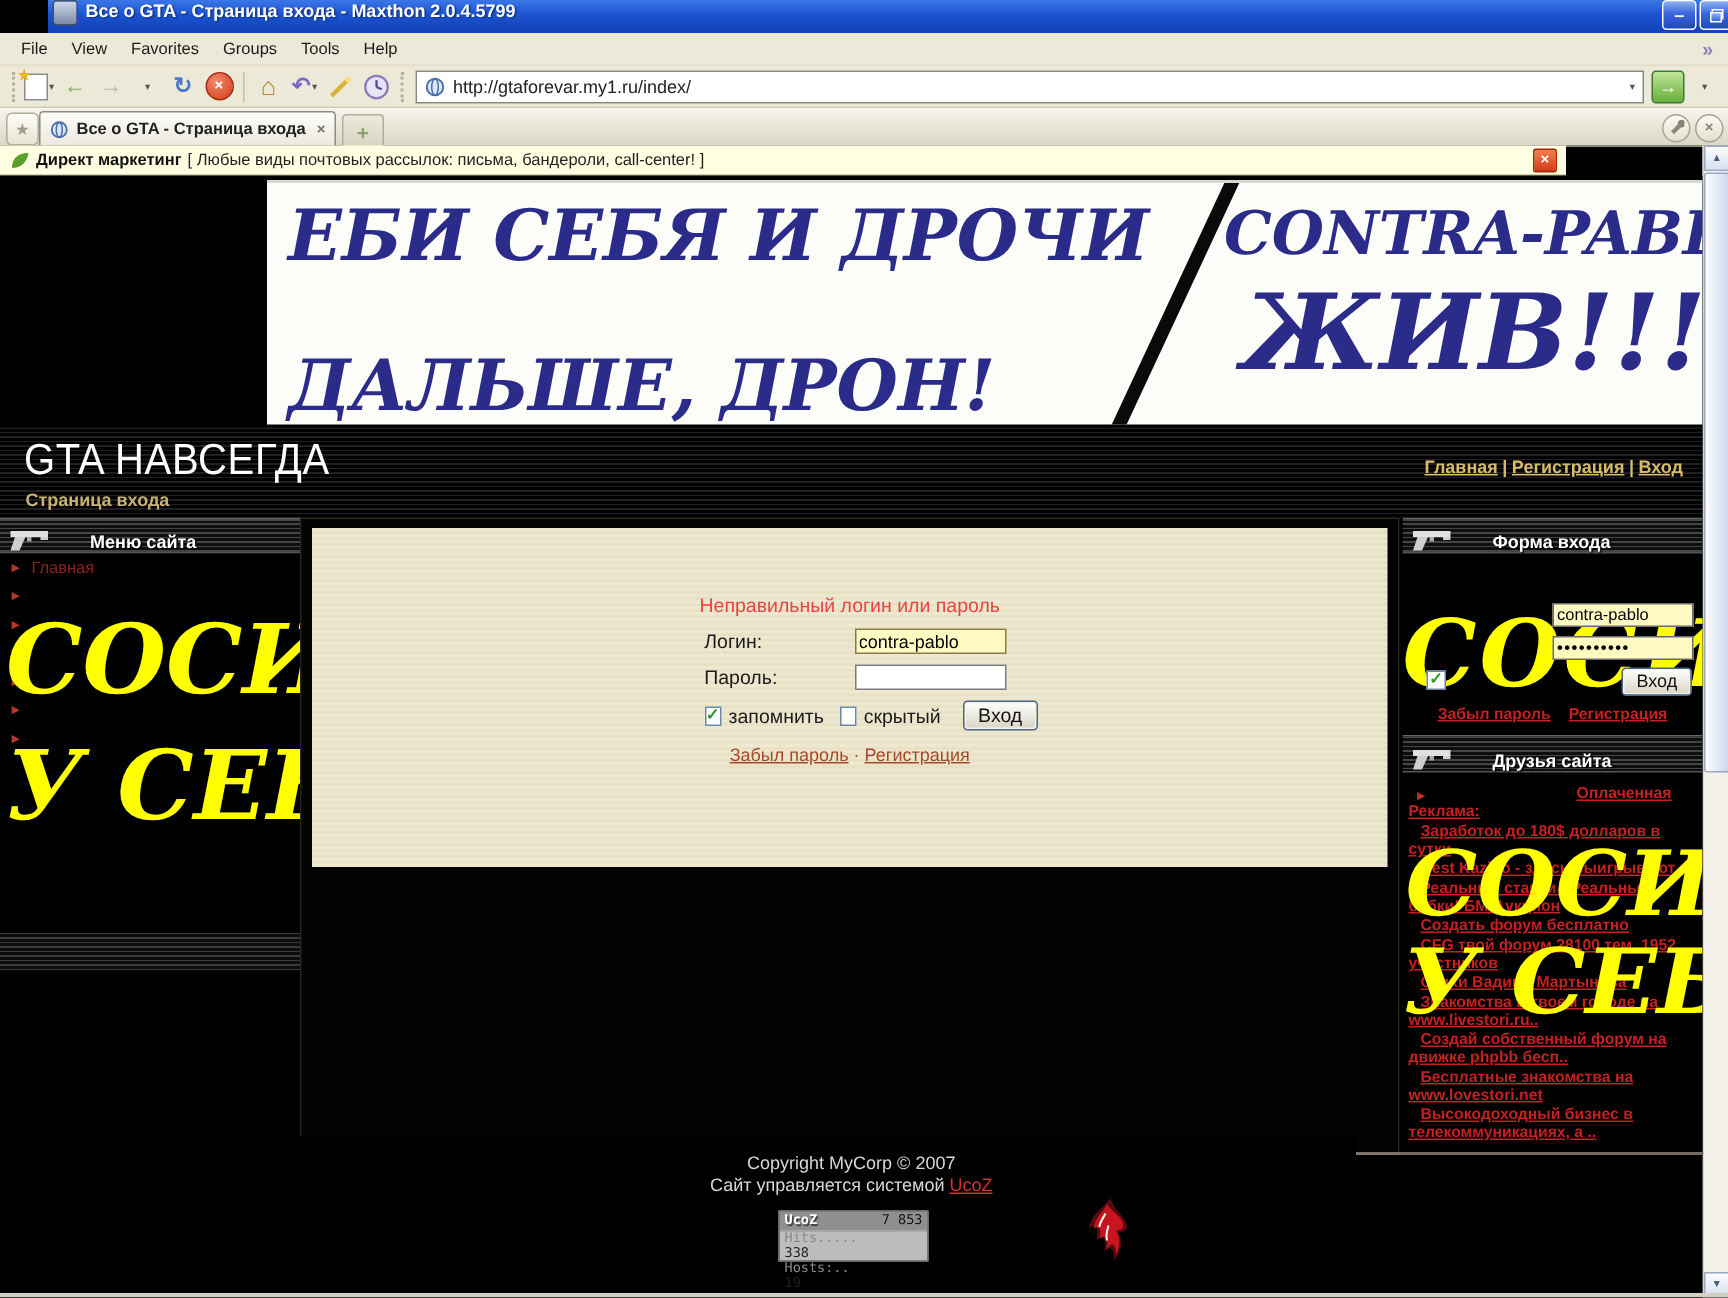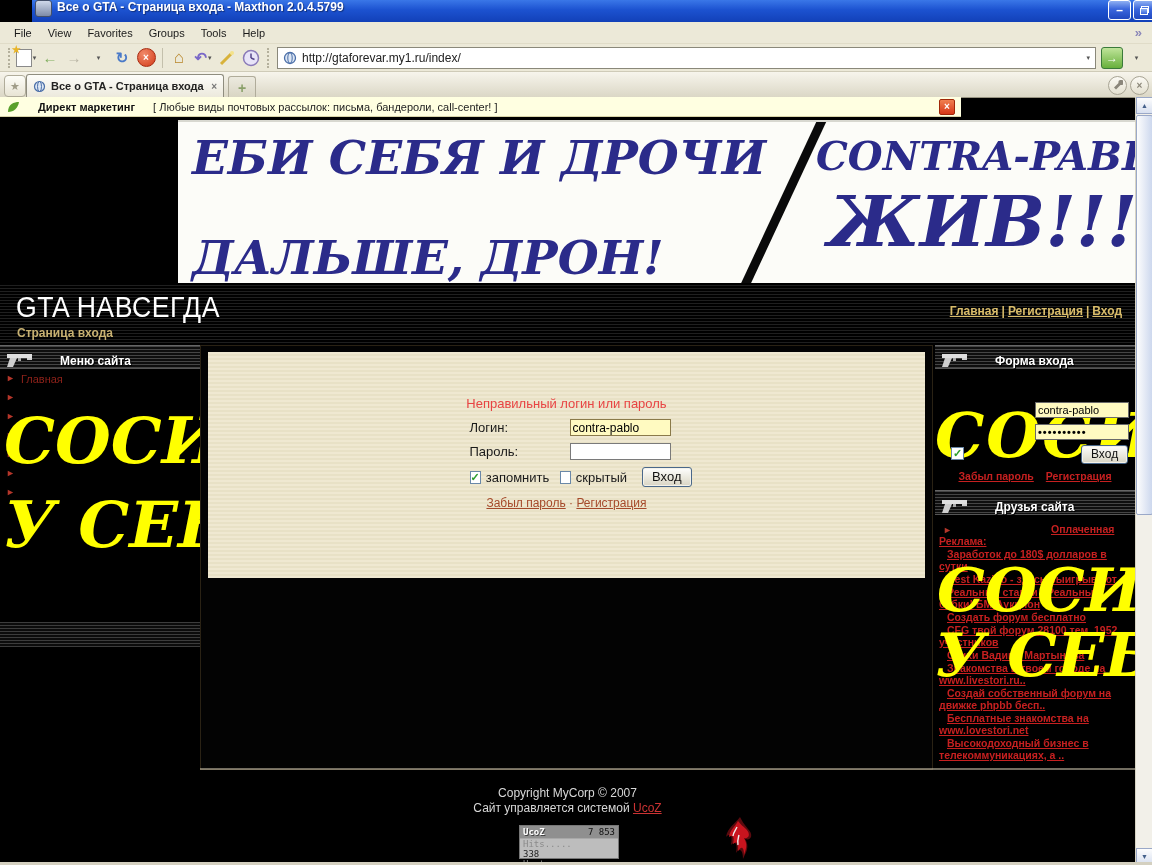--- a/index.html
+++ b/index.html
@@ -39,21 +39,21 @@
   .urltext{font-size:12px;color:#222;flex:1;white-space:nowrap;overflow:hidden;}
   .gobtn{width:20px;height:20px;border:1px solid #3a7a3a;border-radius:3px;background:linear-gradient(#bfe49a,#68b03c);color:#fff;font-weight:bold;font-size:12px;display:flex;align-items:center;justify-content:center;}
 
   .tabbar{left:0;top:72px;width:1152px;height:25px;background:linear-gradient(#f7f5ec,#dbd7c6);border-bottom:1px solid #989482;}
   .tab{position:absolute;left:26px;top:2px;width:198px;height:23px;background:linear-gradient(#fdfdfa,#ece9dc);border:1px solid #8f8d7f;border-bottom:none;border-radius:3px 3px 0 0;display:flex;align-items:center;padding:0 6px;box-sizing:border-box;gap:5px;}
   .tabtitle{font-size:11px;font-weight:bold;color:#222;white-space:nowrap;overflow:hidden;flex:1;}
   .ghost-tab{position:absolute;left:228px;top:4px;width:26px;height:21px;background:linear-gradient(#eceadf,#d8d4c2);border:1px solid #b0ac9a;border-bottom:none;border-radius:3px 3px 0 0;color:#8aa06a;font-size:14px;font-weight:bold;display:flex;align-items:center;justify-content:center;}
   .round-tool{position:absolute;top:4px;width:17px;height:17px;border:1px solid #a8a494;border-radius:50%;display:flex;align-items:center;justify-content:center;color:#8a8678;font-size:10px;font-weight:bold;background:linear-gradient(#fbfaf4,#e4e0d0);}
   .starbtn{position:absolute;left:4px;top:3px;width:20px;height:20px;border:1px solid #b0ac9a;border-radius:4px;background:linear-gradient(#fdfdf8,#e8e4d4);display:flex;align-items:center;justify-content:center;color:#a09c88;font-size:11px;}
 
-  .noticebar{left:0;top:97px;width:961px;height:20px;background:#ffffe1;border-bottom:1px solid #d8d4a8;display:flex;align-items:center;padding:0 6px;box-sizing:border-box;gap:18px;}
+  .noticebar{left:0;top:97px;width:1044px;height:20px;background:#ffffe1;border-bottom:1px solid #d8d4a8;display:flex;align-items:center;padding:0 6px;box-sizing:border-box;gap:4px;}
   .noticebrand{font-size:11px;font-weight:bold;color:#111;}
   .noticetext{font-size:11px;color:#222;}
   .noticeclose{margin-left:auto;width:14px;height:14px;background:linear-gradient(#f08050,#d83818);border:1px solid #a02808;border-radius:2px;color:#fff;font-size:10px;font-weight:bold;display:flex;align-items:center;justify-content:center;}
 
   
   .scroll{left:1135px;top:97px;width:17px;height:768px;background:#f2f0e9;border-left:1px solid #d8d4c4;box-sizing:border-box;}
   .sbtn{position:absolute;left:0;width:17px;height:17px;background:linear-gradient(#fdfdfd,#d8e0f0);border:1px solid #9aa8c8;box-sizing:border-box;color:#44608a;font-size:7px;display:flex;align-items:center;justify-content:center;}
   .sthumb{position:absolute;left:0;top:18px;width:17px;height:400px;background:linear-gradient(90deg,#fdfdfd,#cdd8ee);border:1px solid #9aa8c8;box-sizing:border-box;border-radius:2px;}
 
   
@@ -104,21 +104,21 @@
   .rlinks{position:absolute;left:0;top:101px;width:200px;display:flex;justify-content:center;gap:12px;z-index:4;}
   .rlinks a{color:#c62020;font-size:10.5px;font-weight:bold;text-decoration:underline;}
   .friendbody{position:absolute;left:0;top:170px;width:200px;height:255px;overflow:hidden;}
   .friendlinks{position:absolute;left:4px;top:8px;width:190px;z-index:2;}
   .friendlinks a{display:block;color:#c62020;font-size:10.5px;font-weight:bold;text-decoration:underline;line-height:12px;text-indent:8px;margin-bottom:1px;}
   .friendlinks a:first-child{text-indent:112px;}
   .fbullet{position:absolute;left:8px;top:10px;color:#b5362a;font-size:9px;z-index:3;}
 
   .divline{position:absolute;left:200px;top:651px;width:935px;height:2px;background:#cfc6ae;opacity:.55;}
 
-  .footer{position:absolute;left:0;top:658px;width:904px;height:90px;background:#000;}
+  .footer{position:absolute;left:0;top:640px;width:904px;height:90px;background:#000;}
   .fcopy{position:absolute;left:0;top:11px;width:1135px;text-align:center;color:#d8d8d8;font-size:12px;}
   .fpow{position:absolute;left:0;top:26px;width:1135px;text-align:center;color:#d8d8d8;font-size:12px;}
   .fpow a{color:#cc3333;text-decoration:underline;}
   .counter{position:absolute;left:519px;top:50px;width:100px;height:34px;border:1px solid #777;background:#bdbdbd;font-family:"DejaVu Sans Mono","Liberation Mono",monospace;font-size:9px;box-sizing:border-box;}
   .crow1{display:flex;justify-content:space-between;background:#8f8f8f;padding:1px 3px;border-bottom:1px solid #a8a8a8;}
   .crow1 .cb1{color:#fff;font-weight:bold;text-shadow:1px 1px 0 #444;}
   .crow1 .cv{color:#111;}
   .crown{display:flex;justify-content:space-between;padding:0 3px;color:#8a8a8a;flex-direction:column;}
   .crown .cv{color:#222;}
 </style>

